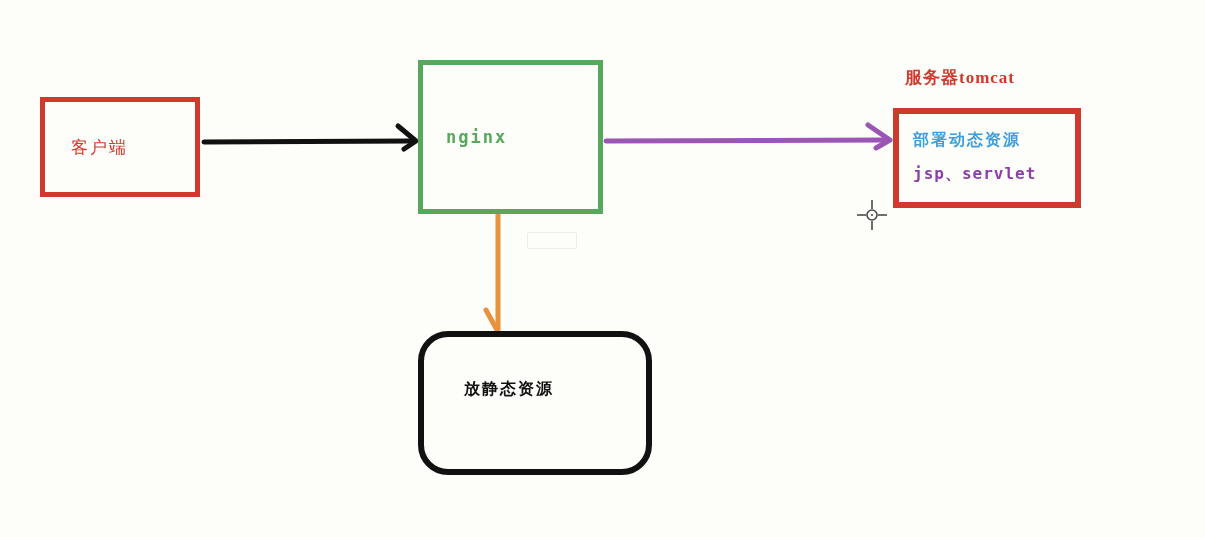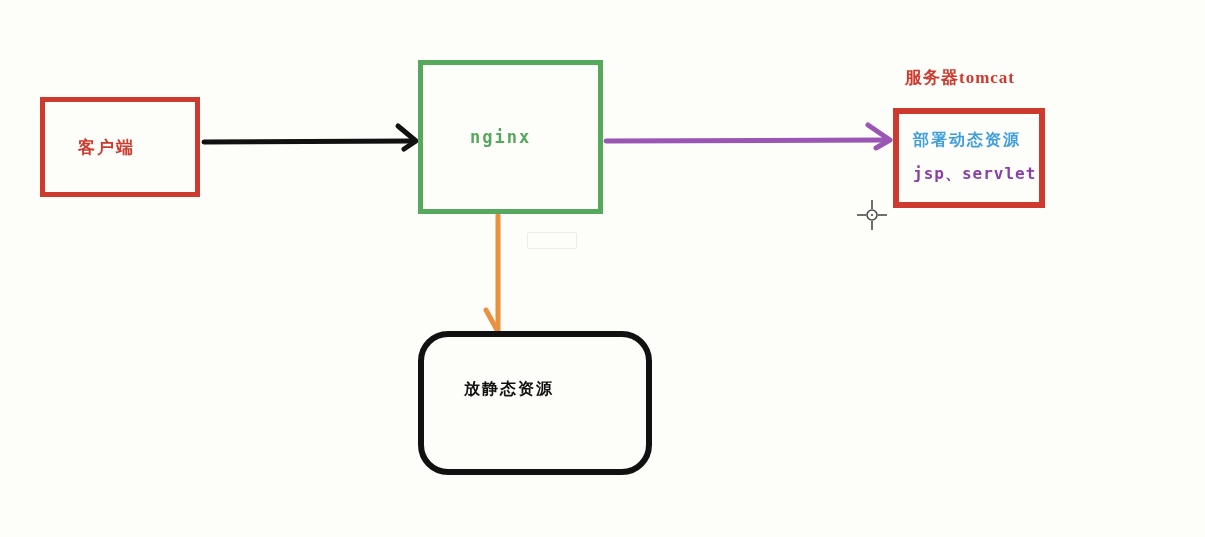--- a/index.html
+++ b/index.html
@@ -11,44 +11,44 @@
     font-family:"DejaVu Sans", sans-serif;
   }
   .node { position:absolute; box-sizing:border-box; background:transparent; }
 
   .box-client {
     left:40px; top:97px; width:160px; height:100px;
     border:5px solid var(--red);
     display:flex; align-items:center;
   }
   .box-client .lbl {
-    color:var(--red); font-weight:bold; font-size:17px;
-    padding-left:33px; letter-spacing:2px;
+    color:var(--red); font-weight:normal; font-size:17px;
+    padding-left:26px; letter-spacing:2px;
   }
 
   .box-nginx {
     left:418px; top:60px; width:185px; height:154px;
     border:5px solid var(--green);
     display:flex; align-items:center;
   }
   .box-nginx .lbl {
     color:var(--green); font-weight:bold; font-size:17px;
     font-family:"DejaVu Sans Mono", monospace;
-    padding-left:47px; letter-spacing:2px;
+    padding-left:23px; letter-spacing:2px;
   }
 
   .tomcat-title {
     position:absolute; left:905px; top:66px;
     color:var(--red); font-weight:bold; font-size:17px;
     font-family:Liberation Serif, serif;
     letter-spacing:1px;
   }
 
   .box-tomcat {
-    left:893px; top:108px; width:152px; height:100px;
+    left:893px; top:108px; width:188px; height:100px;
     border:6px solid var(--red);
     padding:16px 0 0 14px;
   }
   .box-tomcat .line1 {
     color:var(--blue); font-weight:bold; font-size:16px; letter-spacing:2px;
   }
   .box-tomcat .line2 {
     color:var(--violet); font-weight:bold; font-size:16px;
     font-family:"DejaVu Sans Mono", monospace;
     margin-top:13px; letter-spacing:1px;

